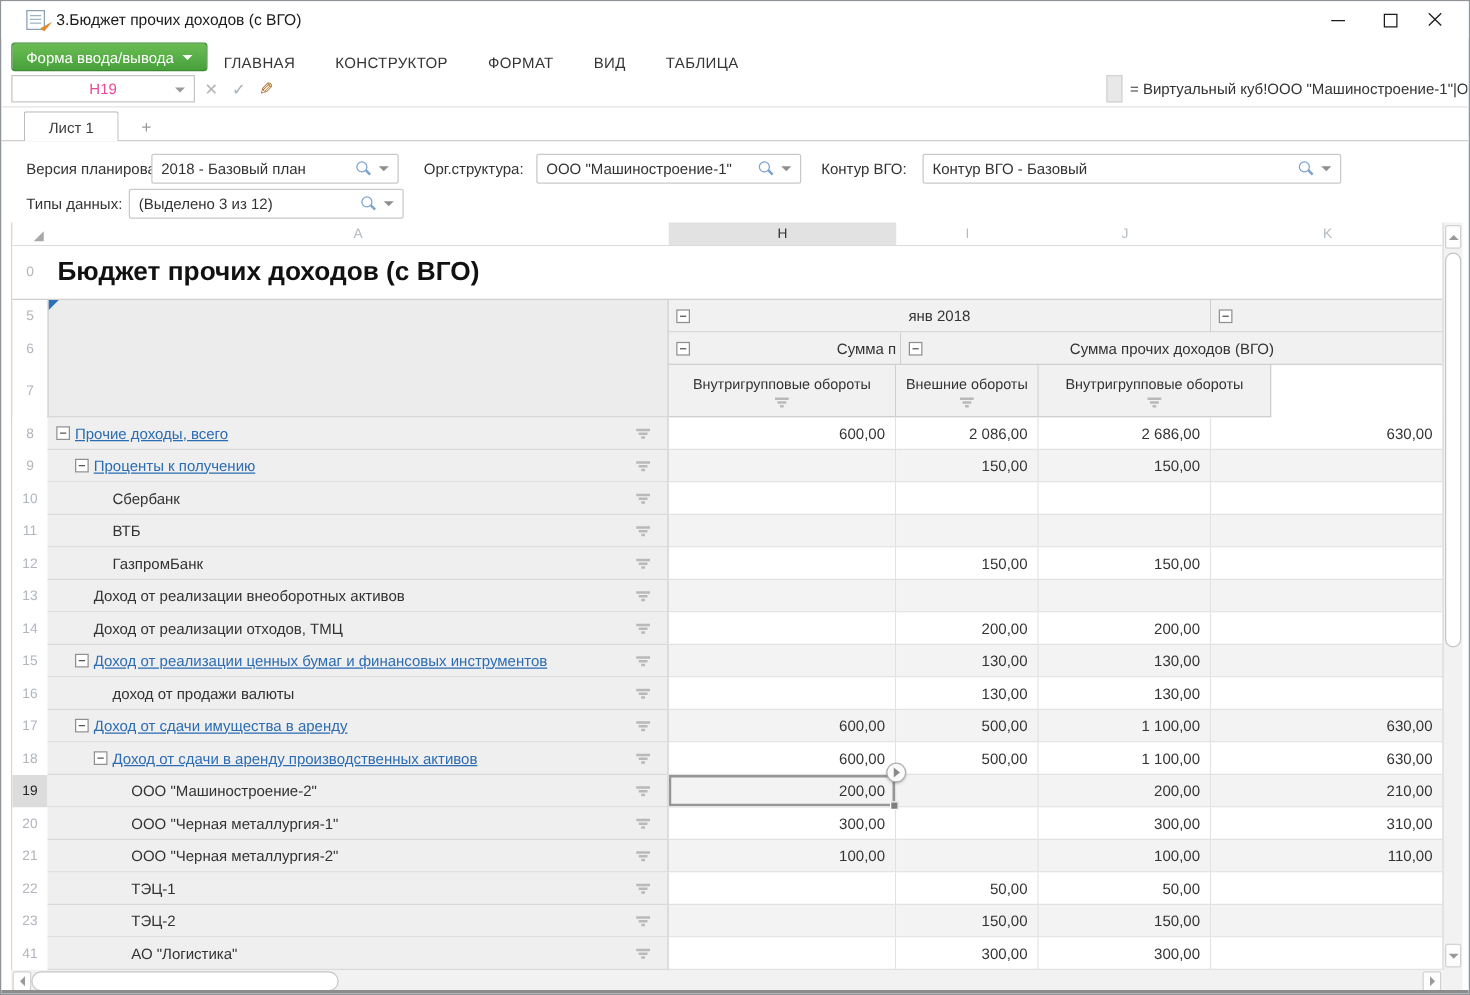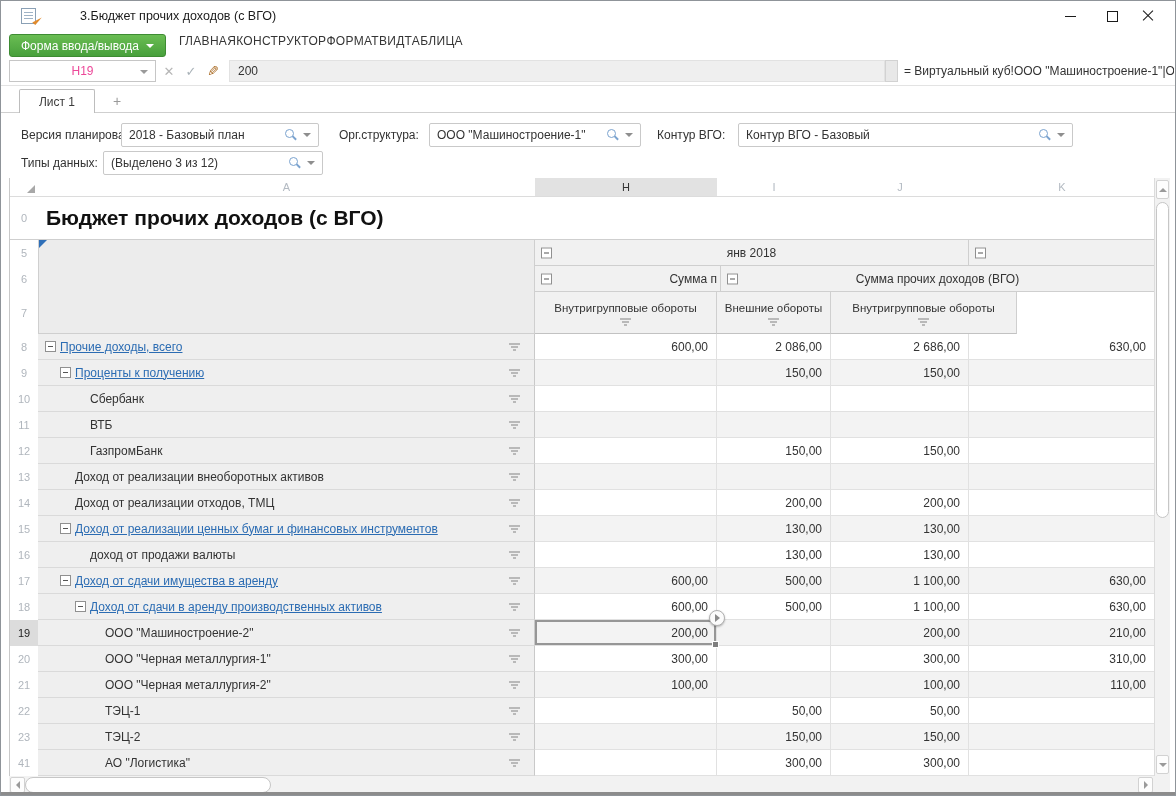--- a/index.html
+++ b/index.html
@@ -8,34 +8,34 @@
 
   
   .titlebar{position:absolute;left:0;top:0;right:0;height:30px;background:#fff;}
   .doc-ico{position:absolute;left:20px;top:7px;width:15px;height:16px;background:#fff;border:1px solid #8aa0b5;}
   .doc-ico::before{content:"";position:absolute;left:2px;top:3px;width:9px;height:7px;
     background:linear-gradient(#9fb3c6,#9fb3c6) 0 0/9px 1px no-repeat,
                linear-gradient(#9fb3c6,#9fb3c6) 0 3px/9px 1px no-repeat,
                linear-gradient(#9fb3c6,#9fb3c6) 0 6px/9px 1px no-repeat;}
   .doc-ico::after{content:"";position:absolute;right:-4px;bottom:-2px;width:0;height:0;
     border-left:4px solid transparent;border-bottom:10px solid #e08a2d;transform:rotate(40deg);}
-  .title-text{position:absolute;left:44px;top:8px;font-size:12.5px;color:#1b1b1b;white-space:nowrap;margin-left:35px;}
+  .title-text{position:absolute;left:44px;top:8px;font-size:12.5px;color:#1b1b1b;white-space:nowrap;}
   .win-btn{position:absolute;top:0;width:42px;height:30px;display:flex;align-items:center;justify-content:center;}
   .win-btn.minb{right:84px}.win-btn.maxb{right:42px}.win-btn.closeb{right:6px}
   .gl-min{width:11px;height:1px;background:#1b1b1b;}
   .gl-max{width:11px;height:11px;border:1px solid #1b1b1b;}
   .gl-close{position:relative;width:12px;height:12px;}
   .gl-close::before,.gl-close::after{content:"";position:absolute;left:-1px;top:5px;width:14px;height:1px;background:#1b1b1b;}
   .gl-close::before{transform:rotate(45deg);} .gl-close::after{transform:rotate(-45deg);}
 
   
   .form-btn{position:absolute;left:8px;top:33px;width:157px;height:23px;border:1px solid #3e8c33;border-radius:3px;
     background:linear-gradient(#6abd53,#48a03c);color:#fff;font-size:12px;display:flex;align-items:center;justify-content:center;gap:7px;cursor:default;}
   .caret-w{width:0;height:0;border-left:4px solid transparent;border-right:4px solid transparent;border-top:4px solid #fff;}
-  .rtabs{position:absolute;left:178px;top:33px;height:23px;display:flex;align-items:flex-start;}
+  .rtabs{position:absolute;left:178px;top:33px;height:23px;display:flex;gap:32px;align-items:flex-end;}
   .rtab{font-size:12px;color:#353535;letter-spacing:.3px;white-space:nowrap;}
 
   
   .name-box{position:absolute;left:8px;top:59px;width:147px;height:22px;border:1px solid #c6c6c6;background:#fff;
     display:flex;align-items:center;justify-content:center;font-size:12px;color:#ec4899;}
   .name-caret{position:absolute;right:7px;top:9px;width:0;height:0;border-left:4px solid transparent;border-right:4px solid transparent;border-top:4px solid #9a9a9a;}
   .fico{position:absolute;top:59px;height:22px;width:20px;display:flex;align-items:center;justify-content:center;font-size:13px;}
   .fico.cancel{left:158px;color:#b6b6b6;}
   .fico.confirm{left:180px;color:#a9b2b8;}
   .fico.pen{left:202px;color:#a8681f;font-size:14px;transform:scaleX(-1);}
@@ -164,23 +164,20 @@
       <span class="rtab">ТАБЛИЦА</span>
     </div>
 
   <div class="name-box">
     <span>H19</span>
     <span class="name-caret"></span>
   </div>
   <div class="fico cancel">✕</div>
   <div class="fico confirm">✓</div>
   <div class="fico pen">✎</div>
-  <div class="f-input">
-    <span>200</span>
-  </div>
   <div class="f-split"></div>
   <div class="f-bind">= Виртуальный куб!ООО "Машиностроение-1"|ОО...</div>
   <div class="sep1"></div>
 
   <div class="sheet-tab">
     <span>Лист 1</span>
   </div>
   <div class="add-tab">+</div>
   <div class="tab-line"></div>
 

